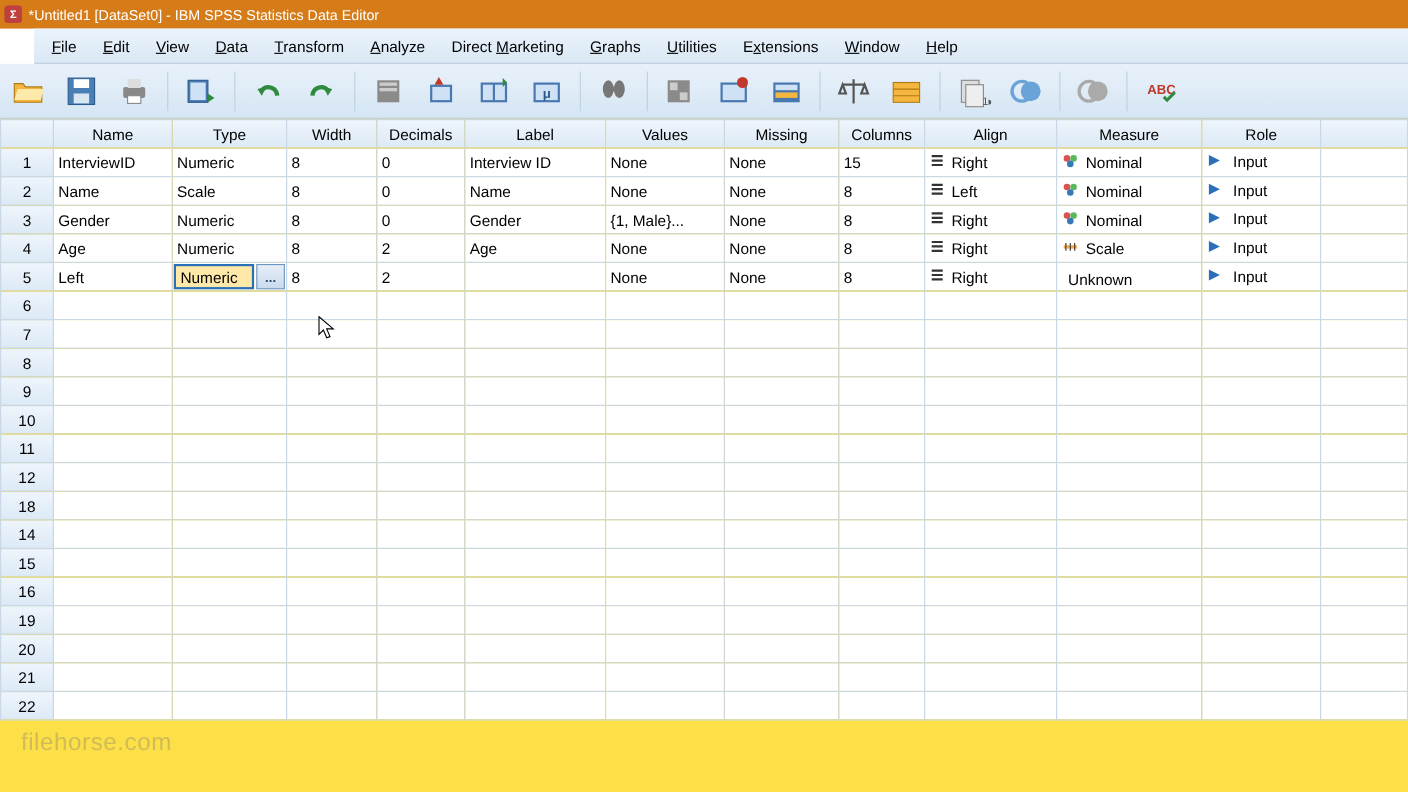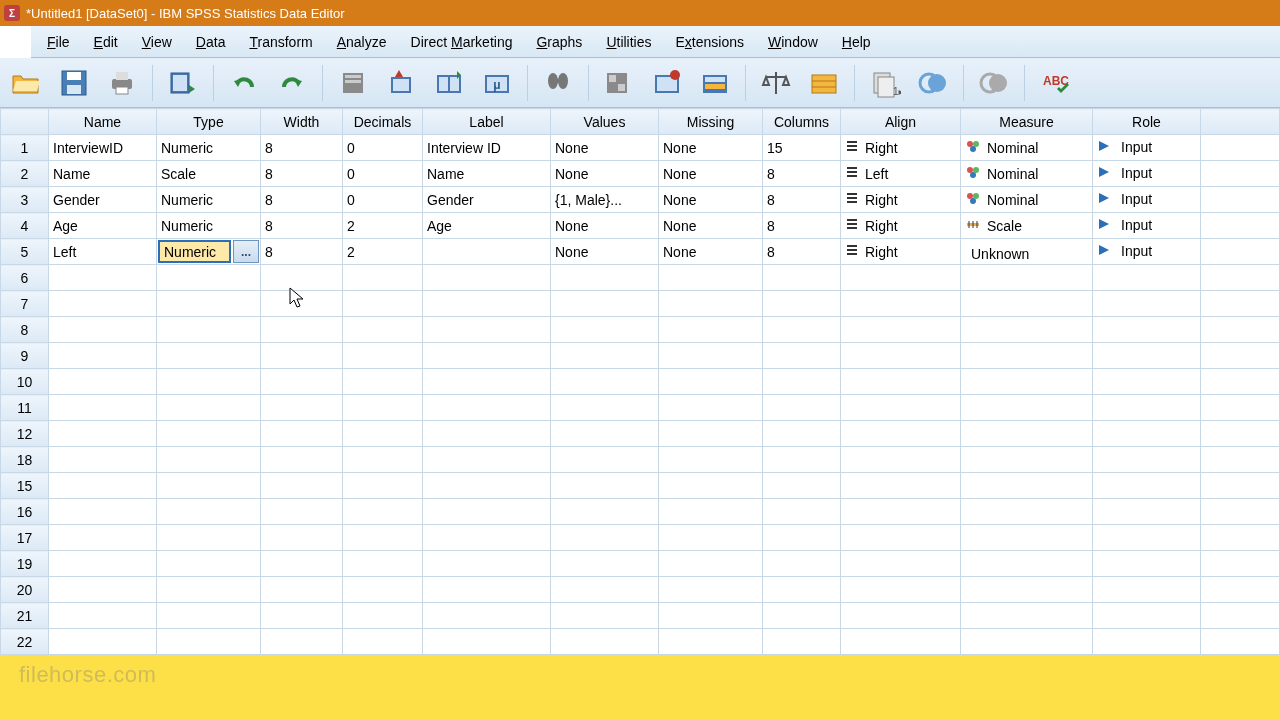--- a/index.html
+++ b/index.html
@@ -630,51 +630,51 @@
           <td></td>
           <td></td>
           <td></td>
           <td></td>
           <td></td>
           <td></td>
           <td></td>
           <td></td>
         </tr>
         <tr>
+          <th class="rowhead">14</th>
+          <td></td>
+          <td></td>
+          <td></td>
+          <td></td>
+          <td></td>
+          <td></td>
+          <td></td>
+          <td></td>
+          <td></td>
+          <td></td>
+          <td></td>
+          <td></td>
+        </tr>
+        <tr>
           <th class="rowhead">15</th>
           <td></td>
           <td></td>
           <td></td>
           <td></td>
           <td></td>
           <td></td>
           <td></td>
           <td></td>
           <td></td>
           <td></td>
           <td></td>
           <td></td>
         </tr>
         <tr>
           <th class="rowhead">16</th>
-          <td></td>
-          <td></td>
-          <td></td>
-          <td></td>
-          <td></td>
-          <td></td>
-          <td></td>
-          <td></td>
-          <td></td>
-          <td></td>
-          <td></td>
-          <td></td>
-        </tr>
-        <tr>
-          <th class="rowhead">17</th>
           <td></td>
           <td></td>
           <td></td>
           <td></td>
           <td></td>
           <td></td>
           <td></td>
           <td></td>
           <td></td>
           <td></td>

